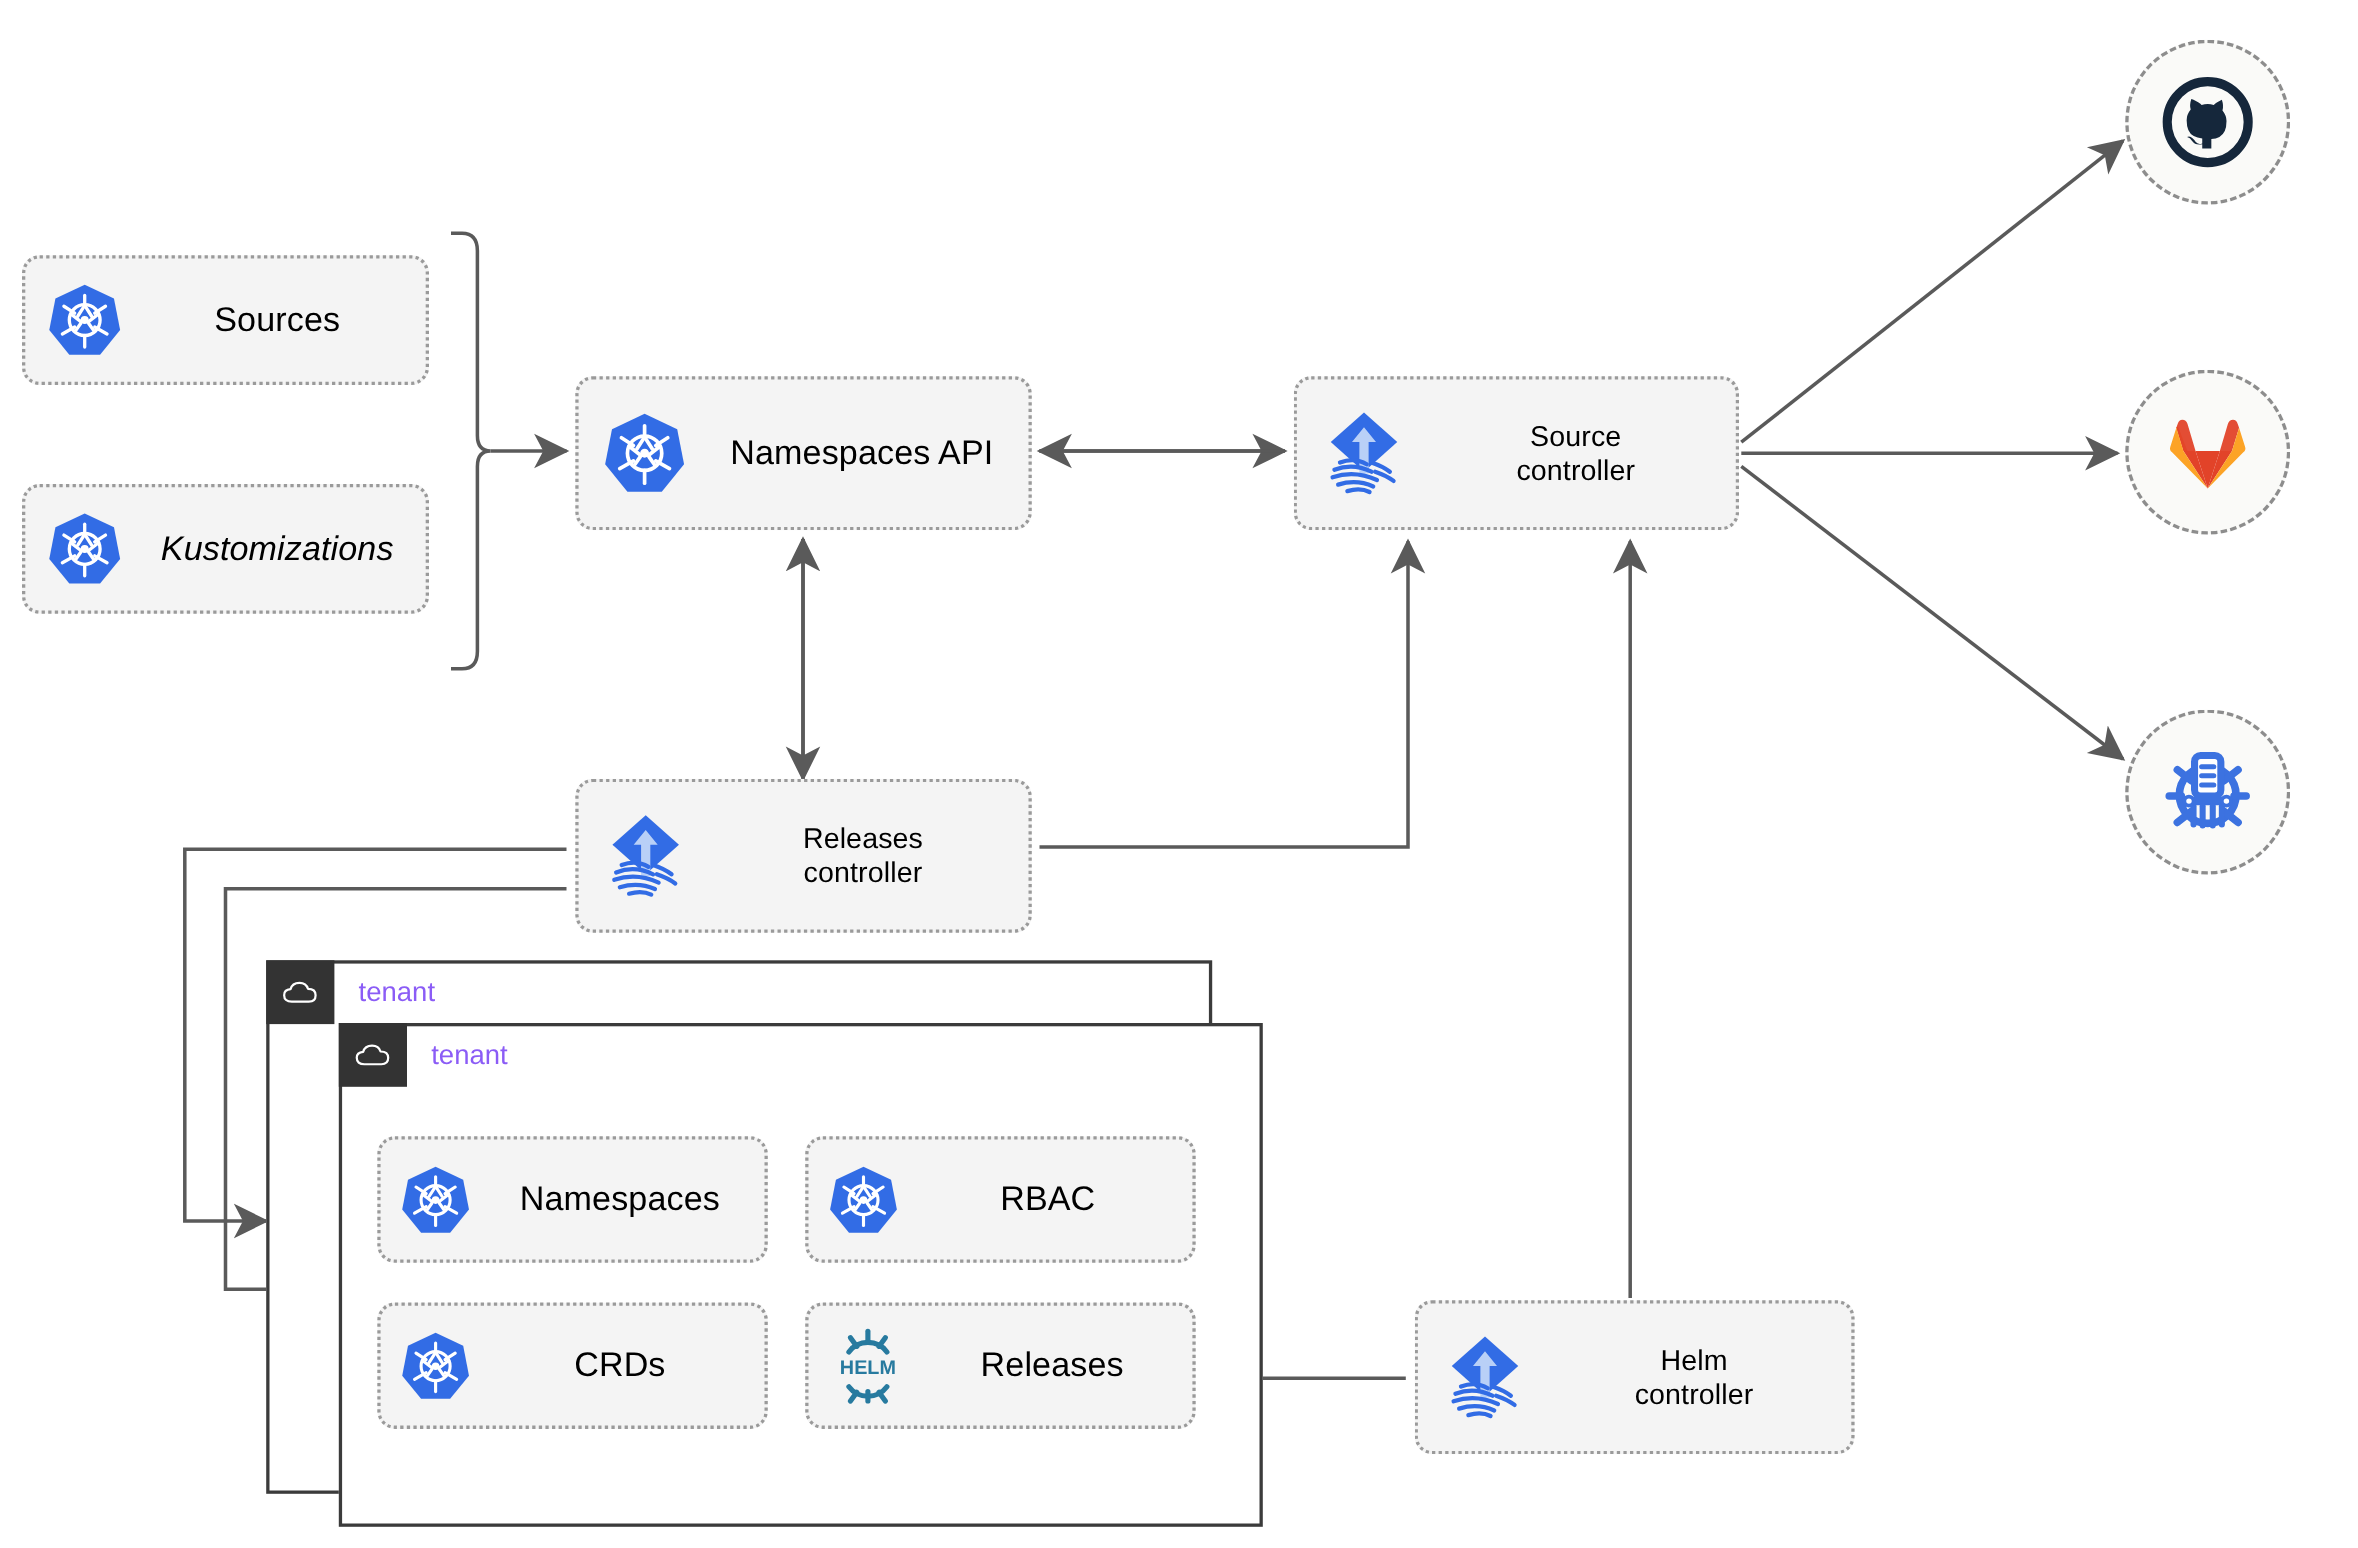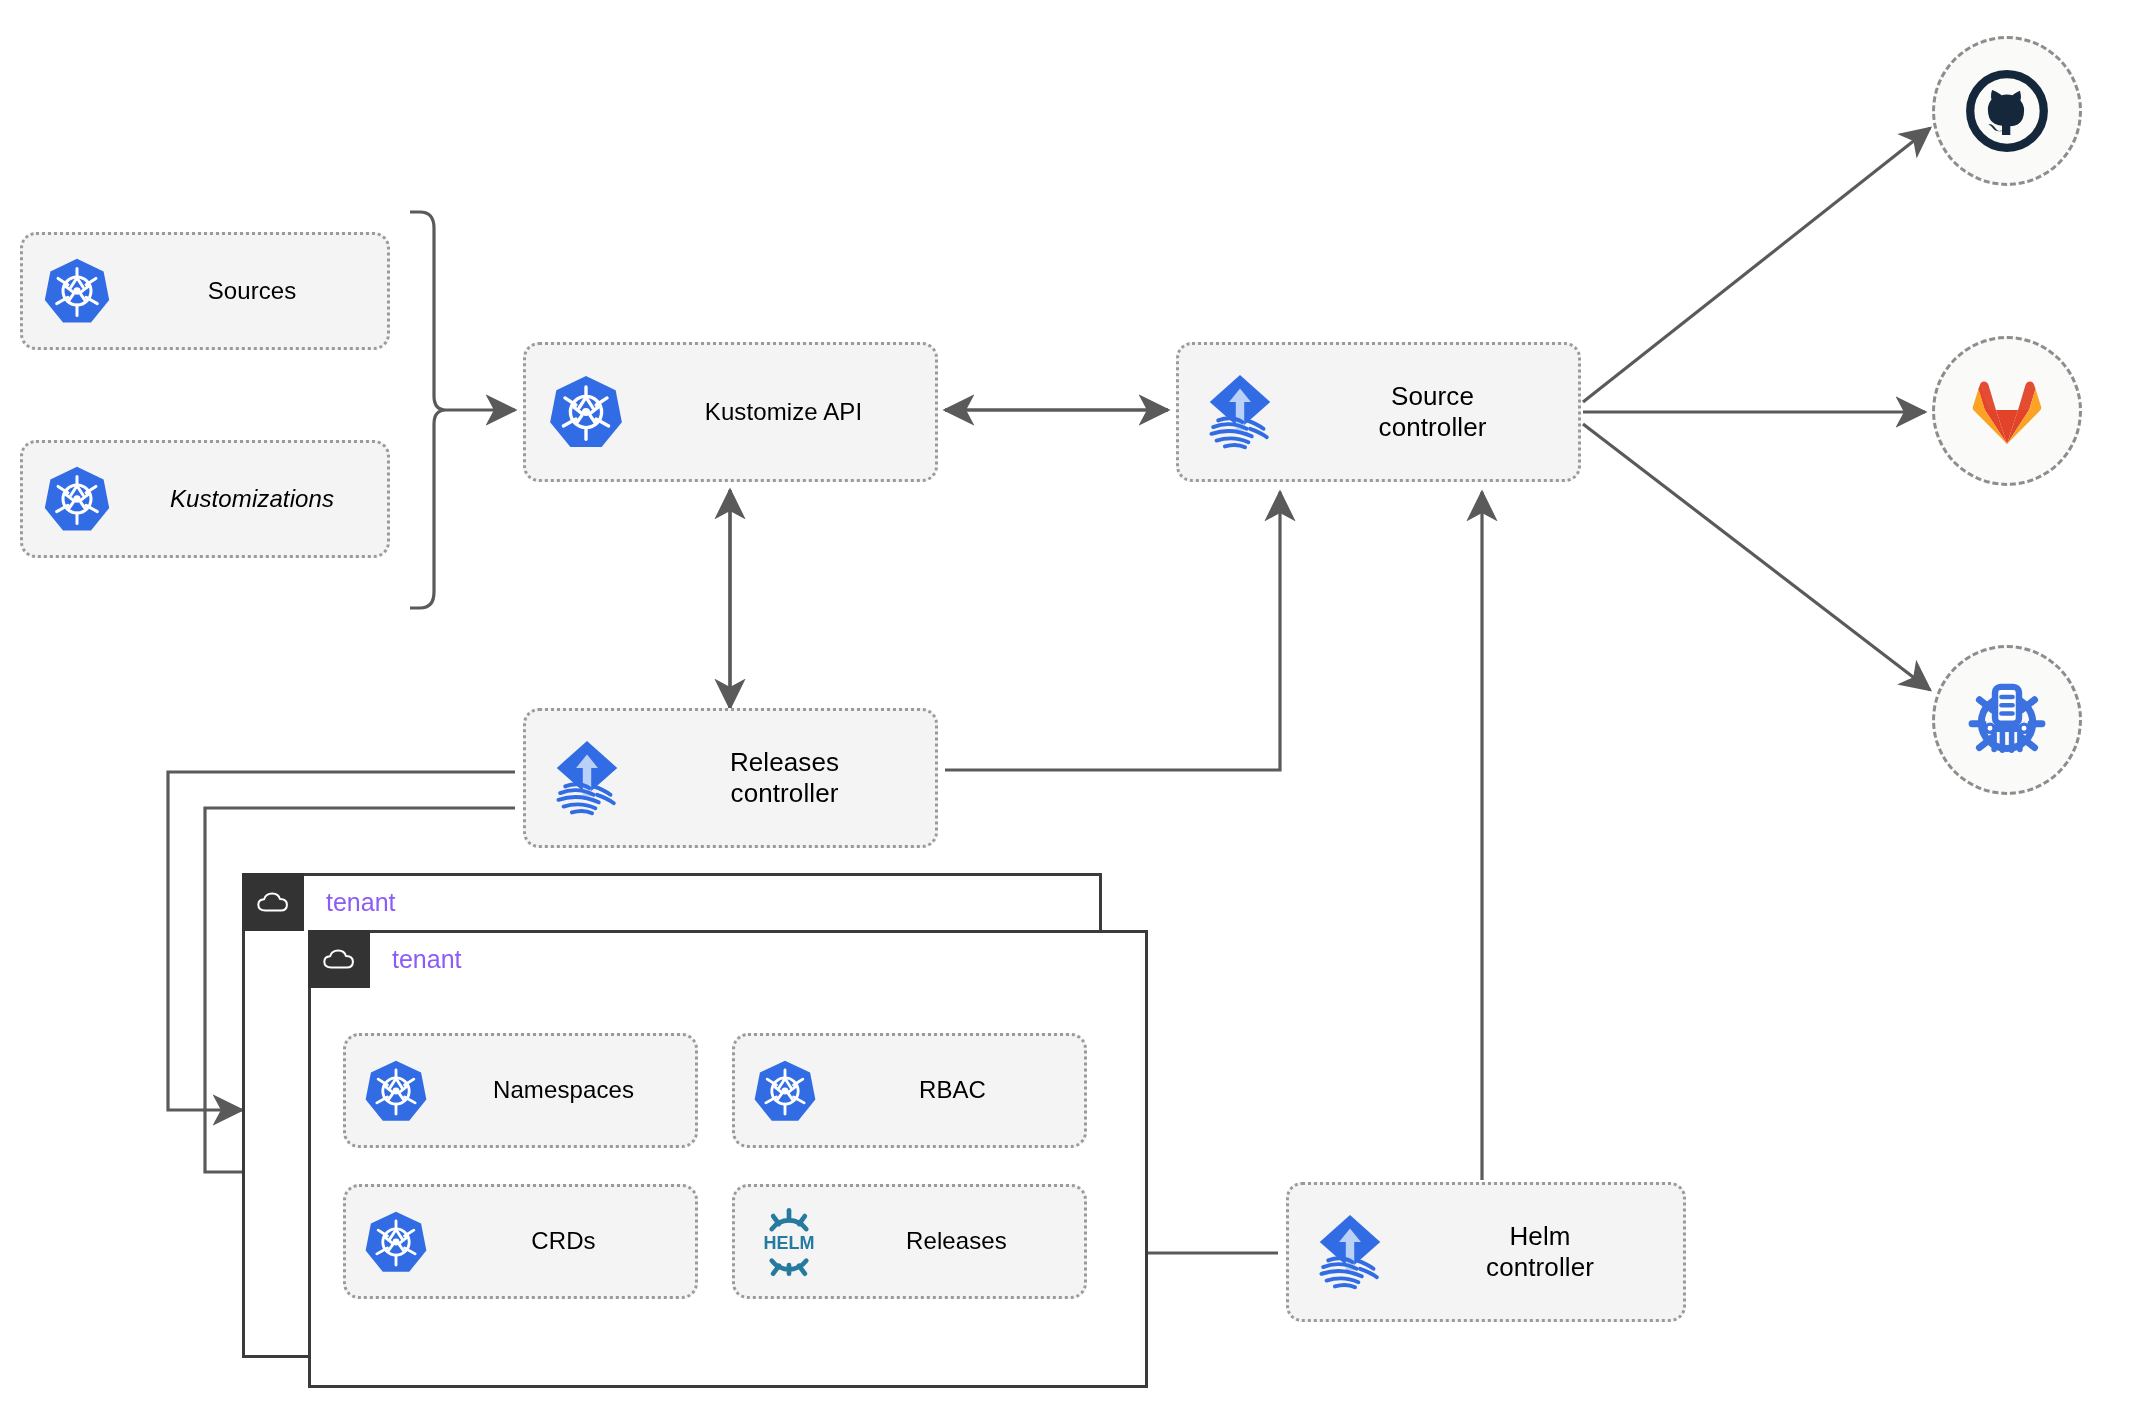--- a/index.html
+++ b/index.html
@@ -12,21 +12,21 @@
     position:absolute;
     background:#f4f4f4;
     border:3px dotted #9a9a9a;
     border-radius:16px;
     display:flex;align-items:center;
     box-sizing:border-box;
   }
   .node .ico{flex:0 0 auto;display:flex;align-items:center;justify-content:center;}
   .node .lbl{
     flex:1 1 auto;text-align:center;color:#000;
-    font-size:24px;line-height:1.18;letter-spacing:.1px;
+    font-size:31px;line-height:1.18;letter-spacing:.1px;
     padding-right:14px;
   }
   .node.two-line .lbl{font-size:26px;}
 
   
   .circ{
     position:absolute;width:150px;height:150px;border-radius:50%;
     background:#fafaf8;border:3px dashed #8d8d8d;
     display:flex;align-items:center;justify-content:center;box-sizing:border-box;
   }
@@ -157,21 +157,21 @@
           <path d="M50 31 L41 45"></path>
             <path d="M50 31 L59 45"></path>
           <path d="M32 42 L45 52"></path>
             <path d="M68 42 L55 52"></path>
           <path d="M38 64 L45 54"></path>
             <path d="M62 64 L55 54"></path>
         </g>
         <circle cx="50" cy="50" r="5.2" fill="#ffffff"></circle>
       </svg>
     </span>
-    <span class="lbl">Kustomize API</span>
+    <span class="lbl">Namespaces API</span>
   </div>
 
   <div class="node two-line" style="left:1176px;top:342px;width:405px;height:140px;">
     <span class="ico" style="width:122px;">
       <svg width="84" height="84" viewBox="0 0 100 100" aria-hidden="true">
         <path d="M50 6 L86 38 L50 70 L14 38 Z" fill="#326CE5"></path>
         <path d="M50 22 L63 38 L55 38 L55 72 L45 72 L45 38 L37 38 Z" fill="#b9d0f7"></path>
         <g stroke="#326CE5" stroke-width="4.6" stroke-linecap="round" fill="none">
           <path d="M24 60 Q40 54 53 62"></path>
           <path d="M18 68 Q38 60 58 70"></path>

